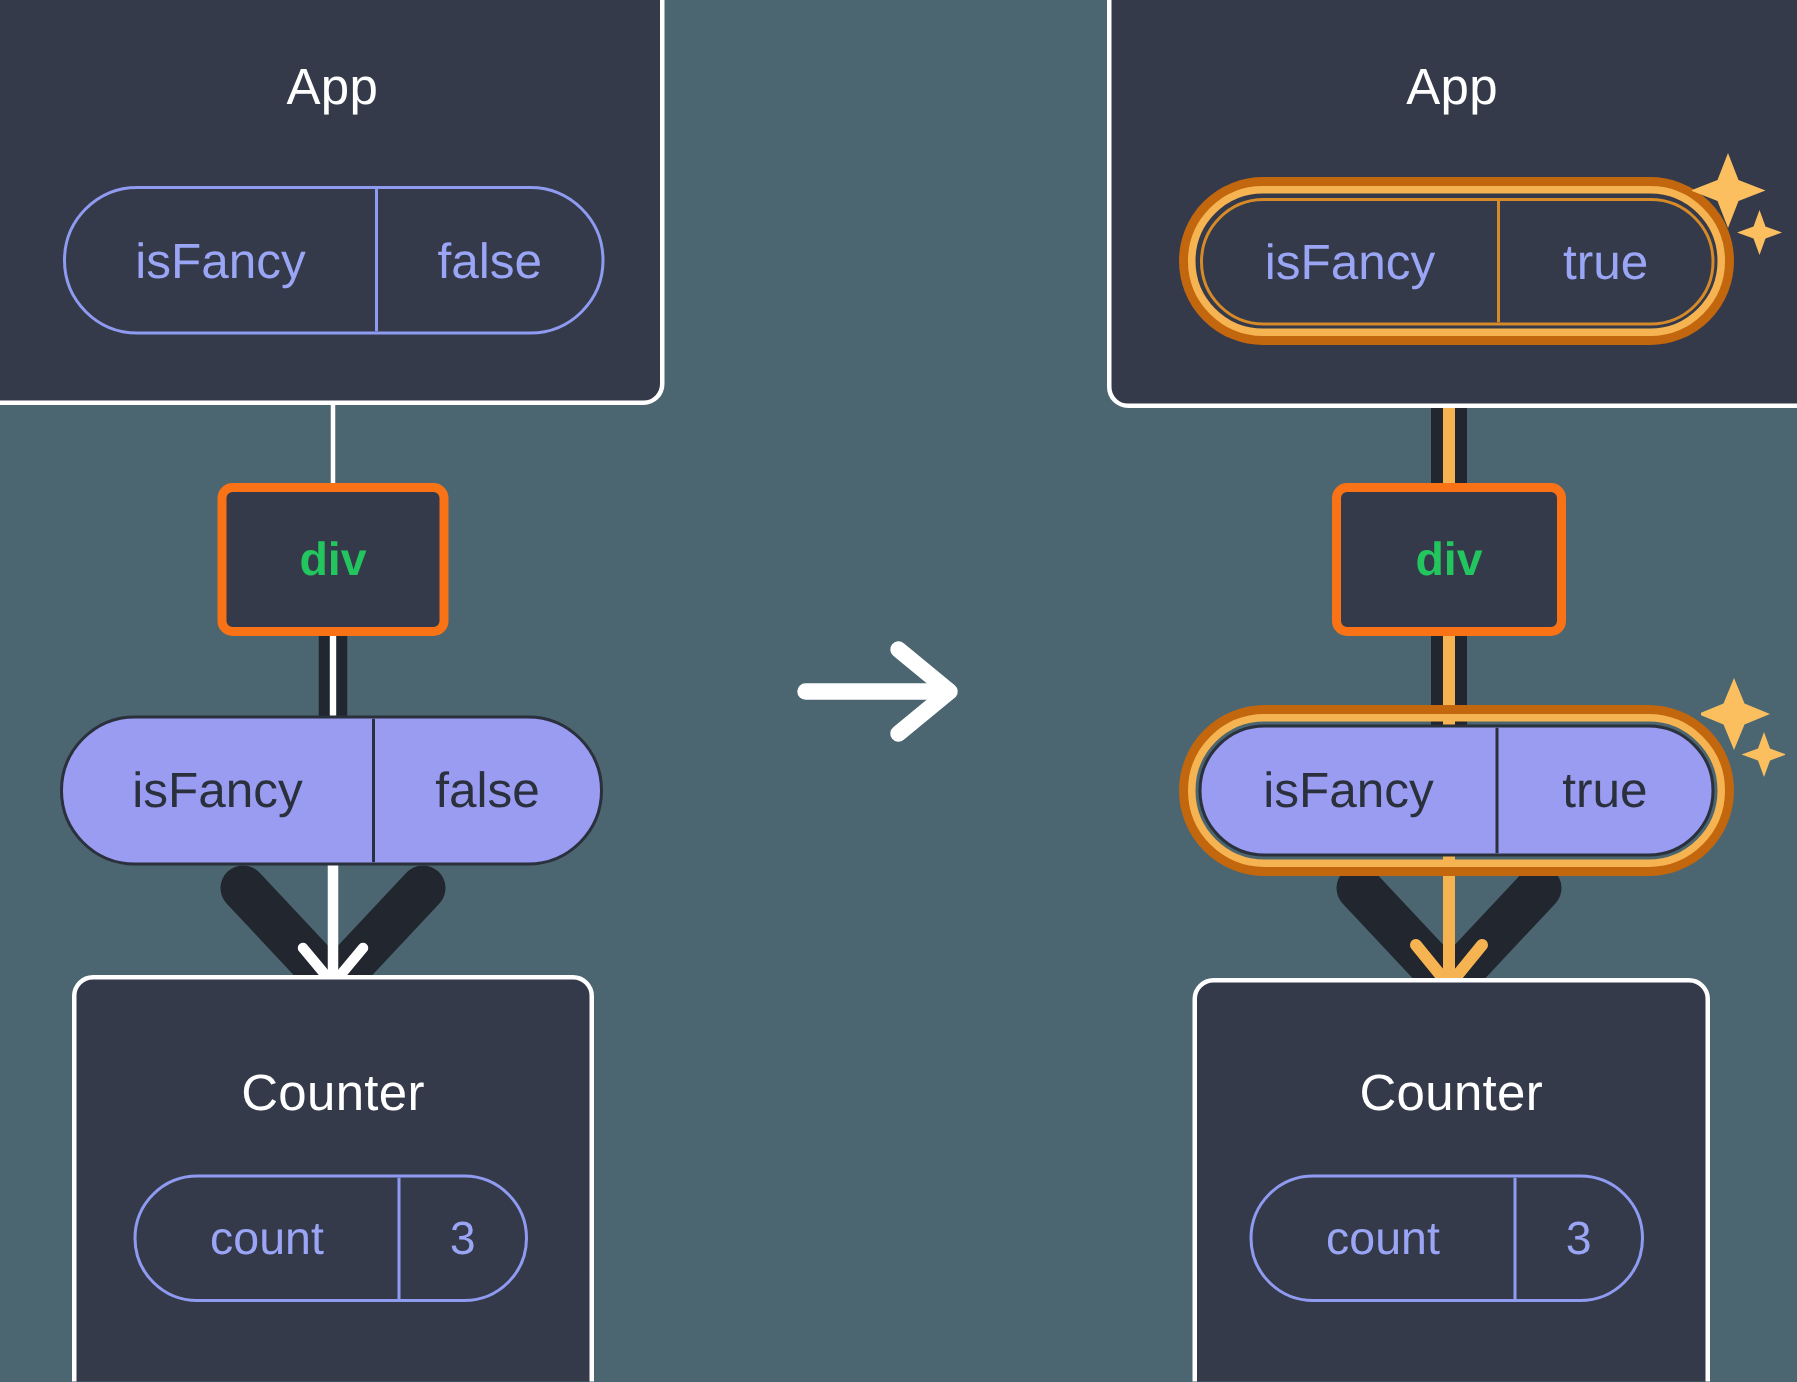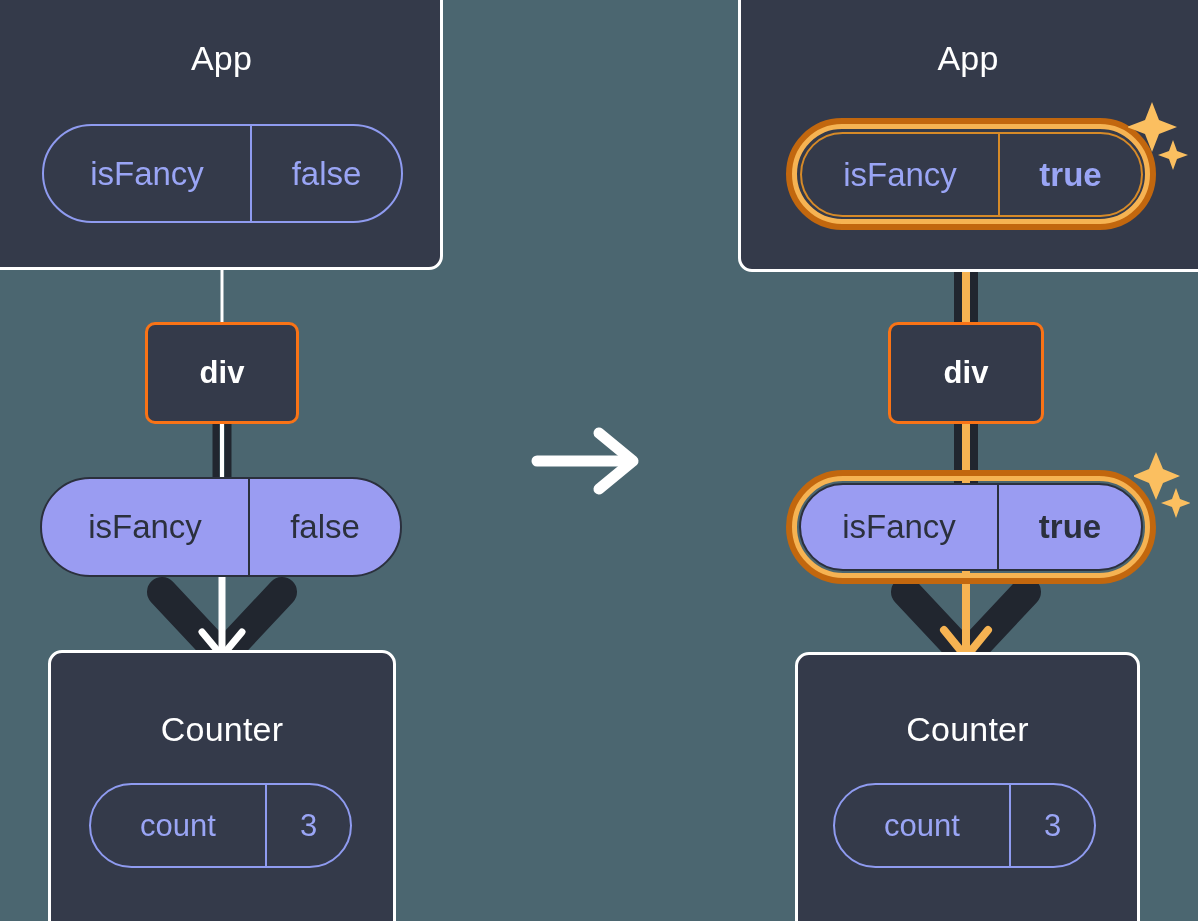--- a/index.html
+++ b/index.html
@@ -54,30 +54,30 @@
     border-radius:999px;
     overflow:hidden;
     z-index:7;
   }
   .pill-solid .cell{
     display:flex; align-items:center; justify-content:center;
     color:#2b303d; font-size:33px;
   }
   .pill-solid .cell.key{ flex:0 0 auto; }
   .pill-solid .cell.val{ flex:1 1 auto; border-left:2px solid #2b303d; }
-  .bold{ font-weight:bold; }
+  .bold{ font-weight:normal; }
 
   
   .node-div{
     position:absolute;
     background:#343a4a;
-    border:3px solid #f97316;
+    border:6px solid #f97316;
     border-radius:10px;
     display:flex; align-items:center; justify-content:center;
-    color:#ffffff; font-size:31px; font-weight:bold;
+    color:#22c55e; font-size:31px; font-weight:bold;
     z-index:6;
   }
 
   
   .wire{ position:absolute; z-index:2; }
 
   
   .ring{
     position:absolute;
     border-radius:999px;

